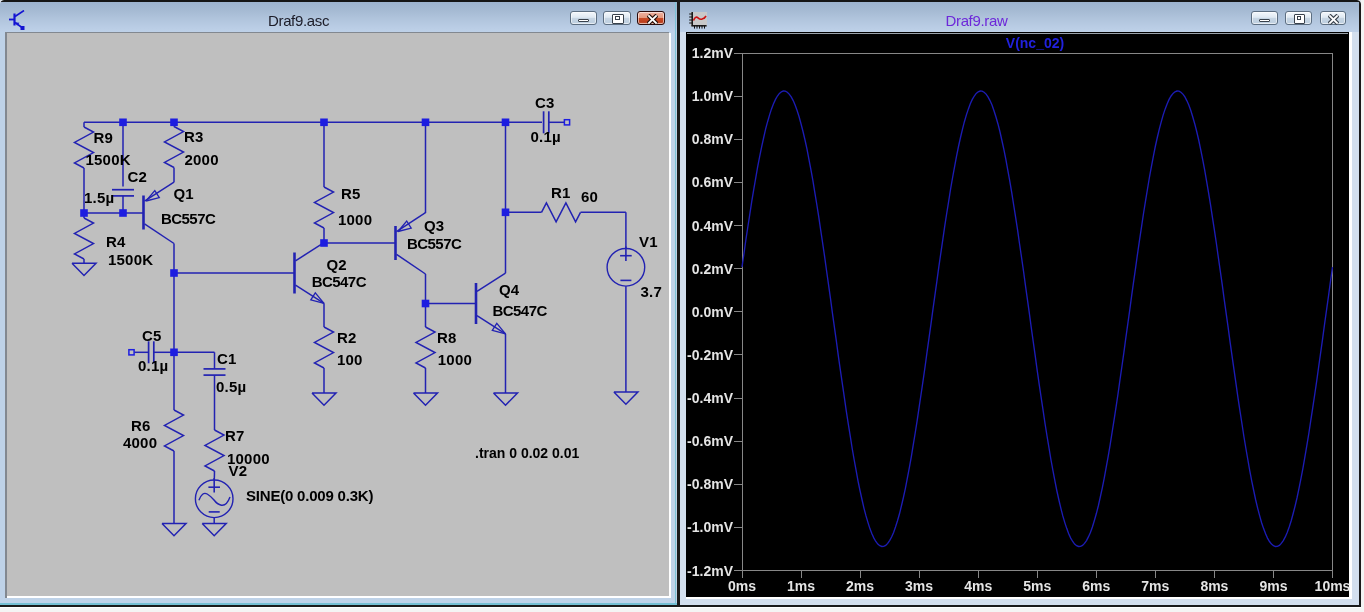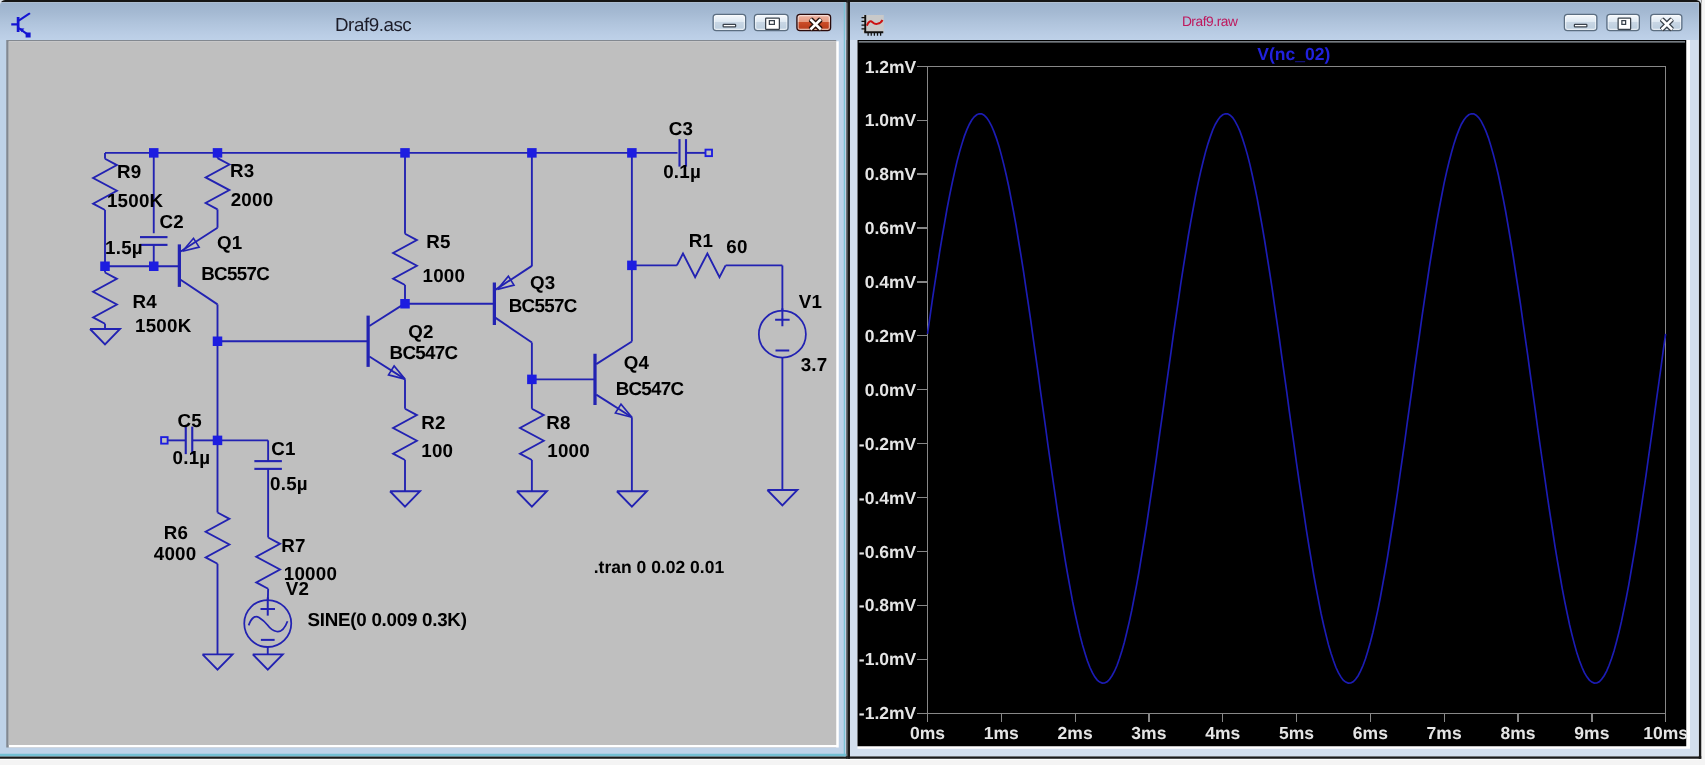--- a/index.html
+++ b/index.html
@@ -226,21 +226,21 @@
           <line x1="1.2" y1="8" x2="4.2" y2="8"></line>
           <line x1="1.2" y1="11" x2="4.2" y2="11"></line>
           <line x1="6.5" y1="13.8" x2="6.5" y2="16.6"></line>
           <line x1="9" y1="13.8" x2="9" y2="16.6"></line>
           <line x1="11.5" y1="13.8" x2="11.5" y2="16.6"></line>
           <line x1="14" y1="13.8" x2="14" y2="16.6"></line>
           <line x1="16.5" y1="13.8" x2="16.5" y2="16.6"></line>
         </g>
         <path d="M5.5 8.5 Q7.5 3.5 10 5.8 T14.5 6.8 Q16.5 6.6 18 4" fill="none" stroke="#cc1111" stroke-width="1.6"></path>
       </svg>
-  <div style="position:absolute;left:267.5px;top:11.6px;font-size:11px;letter-spacing:-0.35px;color:#be185d">Draf9.raw</div>
+  <div style="position:absolute;left:267.5px;top:11.6px;font-size:15px;letter-spacing:-0.35px;color:#6d28d9">Draf9.raw</div>
   <div style="position:absolute;left:572.9000000000001px;top:11px;width:27.5px;height:14.3px;background:linear-gradient(#f4f8fc 0%,#dfe9f2 45%,#c8d6e4 50%,#bfd0e0 85%,#cad8e6 100%);border:1.6px solid #5c6e81;border-radius:3px;box-shadow:inset 0 0 0 1px rgba(255,255,255,.55)">
         <div style="position:absolute;left:7.2px;top:6.5px;width:11px;height:3.8px;background:#fff;border:1.5px solid #39414b;border-radius:1px"></div>
       </div>
       <div style="position:absolute;left:606.5px;top:11px;width:27.5px;height:14.3px;background:linear-gradient(#f4f8fc 0%,#dfe9f2 45%,#c8d6e4 50%,#bfd0e0 85%,#cad8e6 100%);border:1.6px solid #5c6e81;border-radius:3px;box-shadow:inset 0 0 0 1px rgba(255,255,255,.55)">
         <div style="position:absolute;left:8.0px;top:1.9px;width:11.6px;height:10.6px;background:#fff;border:1.8px solid #39414b;border-radius:1px">
           <div style="position:absolute;left:2px;top:1.4px;width:4.6px;height:3.4px;background:#fff;border:1.4px solid #39414b"></div>
         </div>
       </div>
       <div style="position:absolute;left:641.5px;top:11px;width:26px;height:14.3px;background:linear-gradient(#f4f8fc 0%,#dfe9f2 45%,#c8d6e4 50%,#bfd0e0 85%,#cad8e6 100%);border:1.6px solid #5c6e81;border-radius:3px;box-shadow:inset 0 0 0 1px rgba(255,255,255,.55)">
         <svg style="position:absolute;left:7.5px;top:2.0px" width="11" height="11" viewBox="0 0 11 10.4">

